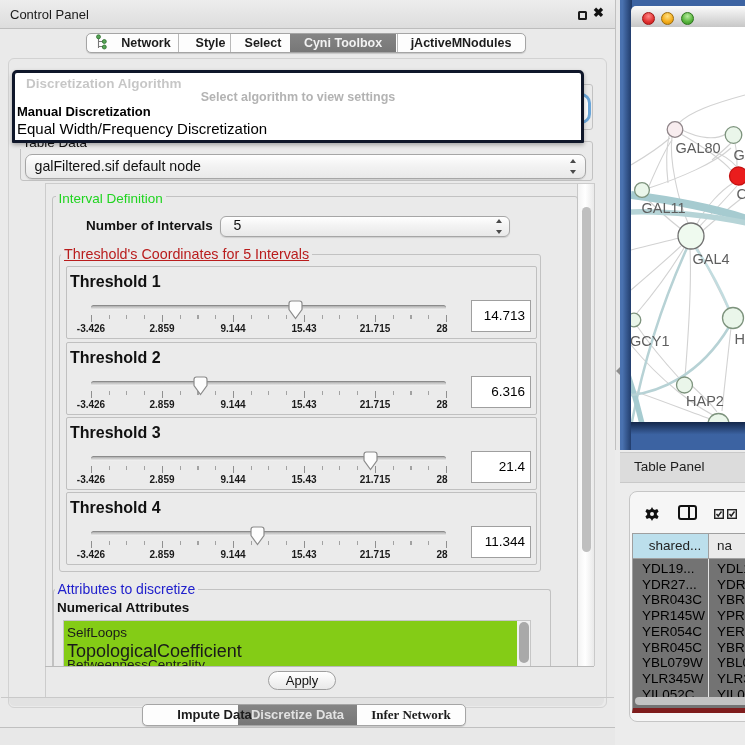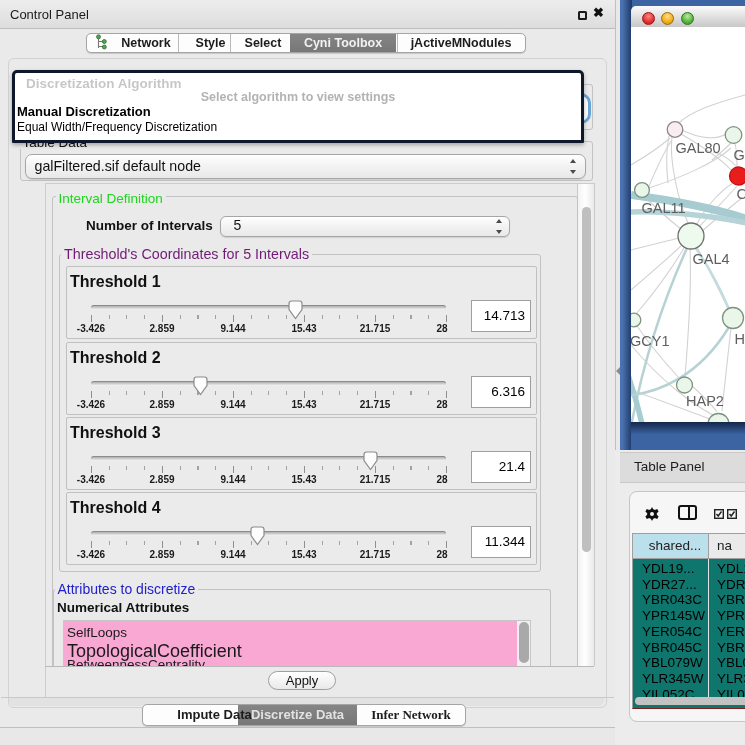--- a/index.html
+++ b/index.html
@@ -79,42 +79,42 @@
   <div class="updown" style="right:6px;top:4px;height:15px;">
       <i class="u"></i>
       <i class="d"></i>
     </div>
 </div>
 
 <div class="abs" style="left:12px;top:70px;width:566px;height:67px;background:#ffffff;border:3px solid #0f172a;border-radius:5px 5px 1px 1px;box-shadow:0 2px 4px rgba(0,0,0,0.3);z-index:40;">
   <div class="abs b" style="left:11px;top:3px;font-size:13.5px;color:rgba(50,50,50,0.28);">Discretization Algorithm</div>
   <div class="abs b" style="left:0;top:17px;width:566px;text-align:center;font-size:12.5px;color:#b3b3b3;">Select algorithm to view settings</div>
   <div class="abs b" style="left:2px;top:31px;font-size:13px;color:#000;">Manual Discretization</div>
-  <div class="abs" style="left:2px;top:46.5px;font-size:12px;color:#000;">Equal Width/Frequency Discretization</div>
+  <div class="abs" style="left:2px;top:46.5px;font-size:15px;color:#000;">Equal Width/Frequency Discretization</div>
 </div>
 
 <div class="abs" style="left:45px;top:183px;width:549px;height:514px;border:1px solid #cccccc;border-right:none;"></div>
 
 <div class="abs" style="left:577px;top:184px;width:16px;height:482px;background:linear-gradient(to right,#f3f3f3,#ffffff 45%,#e9e9e9);border-left:1px solid #c9c9c9;border-right:1px solid #c9c9c9;"></div>
 <div class="abs" style="left:582px;top:207px;width:9px;height:345px;background:#bfbfbf;border-radius:4.5px;"></div>
 
 <div class="grp" style="left:52px;top:196px;width:524px;height:471px;border-radius:3px;"></div>
 <div class="gtitle" style="left:55.5px;top:191.5px;color:#20d420;font-size:13.5px;">Interval Definition</div>
 
 <div class="abs b" style="left:86px;top:217.5px;font-size:13.5px;color:#111;">Number of Intervals</div>
 <div class="combo" style="left:220px;top:216px;width:288px;height:19px;">
   <div class="ctext" style="line-height:19px;left:12.5px;font-size:14px;margin-top:-1px;">5</div>
   <div class="updown" style="right:4px;top:2px;height:15px;">
       <i class="u"></i>
       <i class="d"></i>
     </div>
 </div>
 
 <div class="grp" style="left:59px;top:254px;width:480px;height:316px;border-radius:3px;"></div>
-<div class="gtitle" style="left:61px;top:248px;color:#701a75;font-size:14.3px;">Threshold's Coordinates for 5 Intervals</div>
+<div class="gtitle" style="left:61px;top:248px;color:#b91c1c;font-size:14.3px;text-decoration:underline;">Threshold's Coordinates for 5 Intervals</div>
 
 <div class="tblock" style="top:266px;">
   <div class="tlabel">Threshold 1</div>
   <div class="track"></div>
   <div class="minors"></div>
   <div class="mj" style="left:24px;"></div>
     <div class="mj" style="left:95px;"></div>
   <div class="mj" style="left:166px;"></div>
     <div class="mj" style="left:237px;"></div>
   <div class="mj" style="left:308px;"></div>
@@ -193,21 +193,21 @@
   <div class="tick-lab" style="left:353px;">28</div>
   <svg class="thumb" style="left:182px;" width="17" height="20" viewBox="0 0 17 20">
     <path d="M2 3.5 Q2 1 4.5 1 H12.5 Q15 1 15 3.5 V9.5 L8.5 18.5 L2 9.5 Z" fill="#fdfdfd" stroke="#8b8b8b" stroke-width="1.2"></path>
   </svg>
   <div class="vbox">11.344</div>
 </div>
 
 <div class="grp" style="left:52.5px;top:589px;width:496px;height:79px;border-radius:3px;border-bottom:none;"></div>
 <div class="gtitle" style="left:54.5px;top:582.5px;color:#2121cc;font-size:14px;">Attributes to discretize</div>
 <div class="abs b" style="left:57px;top:600px;font-size:13.5px;color:#111;">Numerical Attributes</div>
-<div class="abs" style="left:63px;top:620px;width:453px;height:46px;background:#f9a8d4;border:1px solid #c6c6c6;overflow:hidden;">
+<div class="abs" style="left:63px;top:620px;width:453px;height:46px;background:#84cc16;border:1px solid #c6c6c6;overflow:hidden;">
   <div class="abs" style="left:3px;top:4px;font-size:13.5px;color:#1a1a1a;">SelfLoops</div>
   <div class="abs" style="left:3px;top:20px;font-size:18px;color:#1a1a1a;">TopologicalCoefficient</div>
   <div class="abs" style="left:3px;top:36px;font-size:13.5px;color:#1a1a1a;">BetweennessCentrality</div>
 </div>
 <div class="abs" style="left:517px;top:620px;width:13px;height:48px;background:#f0f0f0;border:1px solid #c6c6c6;border-left:none;"></div>
 <div class="abs" style="left:518.5px;top:622px;width:10px;height:41px;background:#a9a9a9;border-radius:5px;"></div>
 
 <div class="abs" style="left:46px;top:667px;width:548px;height:29px;background:#eaeaea;"></div>
 
 <div class="abs" style="left:45px;top:666px;width:549px;height:1px;background:#b9b9b9;"></div>
@@ -306,21 +306,21 @@
 </svg>
 <div class="abs" style="left:678px;top:505px;width:15px;height:11px;border:2.2px solid #111;border-radius:3px;"></div>
 <div class="abs" style="left:687.5px;top:506px;width:2.2px;height:13px;background:#111;"></div>
 <svg class="abs" style="left:714px;top:509px;" width="25" height="10" viewBox="0 0 25 10">
   <rect x="0.7" y="0.7" width="8.6" height="8.6" fill="none" stroke="#222" stroke-width="1.4"></rect>
   <path d="M2.5 5 L4.2 7 L7.5 2.5" stroke="#222" stroke-width="1.4" fill="none"></path>
   <rect x="13.7" y="0.7" width="8.6" height="8.6" fill="none" stroke="#222" stroke-width="1.4"></rect>
   <path d="M15.5 5 L17.2 7 L20.5 2.5" stroke="#222" stroke-width="1.4" fill="none"></path>
 </svg>
 
-<div class="abs" style="left:632px;top:533px;width:113px;height:174px;background:#0f766e;border-left:1px solid #9f9f9f;border-top:1px solid #9f9f9f;border-bottom:1px solid #7f1d1d;overflow:hidden;">
+<div class="abs" style="left:632px;top:533px;width:113px;height:174px;background:#737373;border-left:1px solid #9f9f9f;border-top:1px solid #9f9f9f;border-bottom:5px solid #7f1d1d;overflow:hidden;">
   <div class="abs" style="left:0;top:0;width:75px;height:24px;background:#bcdfec;border-right:1px solid #9f9f9f;border-bottom:1px solid #9f9f9f;text-align:center;line-height:24px;font-size:13.5px;color:#222;padding-left:9px;width:66px;">shared...</div>
   <div class="abs" style="left:76px;top:0;width:40px;height:24px;background:#eaeaea;border-bottom:1px solid #9f9f9f;line-height:24px;font-size:13.5px;color:#222;padding-left:8px;">na</div>
   <div class="abs" style="left:9px;top:27px;font-size:13.5px;color:#000;line-height:15.7px;white-space:pre;">YDL19...
 YDR27...
 YBR043C
 YPR145W
 YER054C
 YBR045C
 YBL079W
 YLR345W

